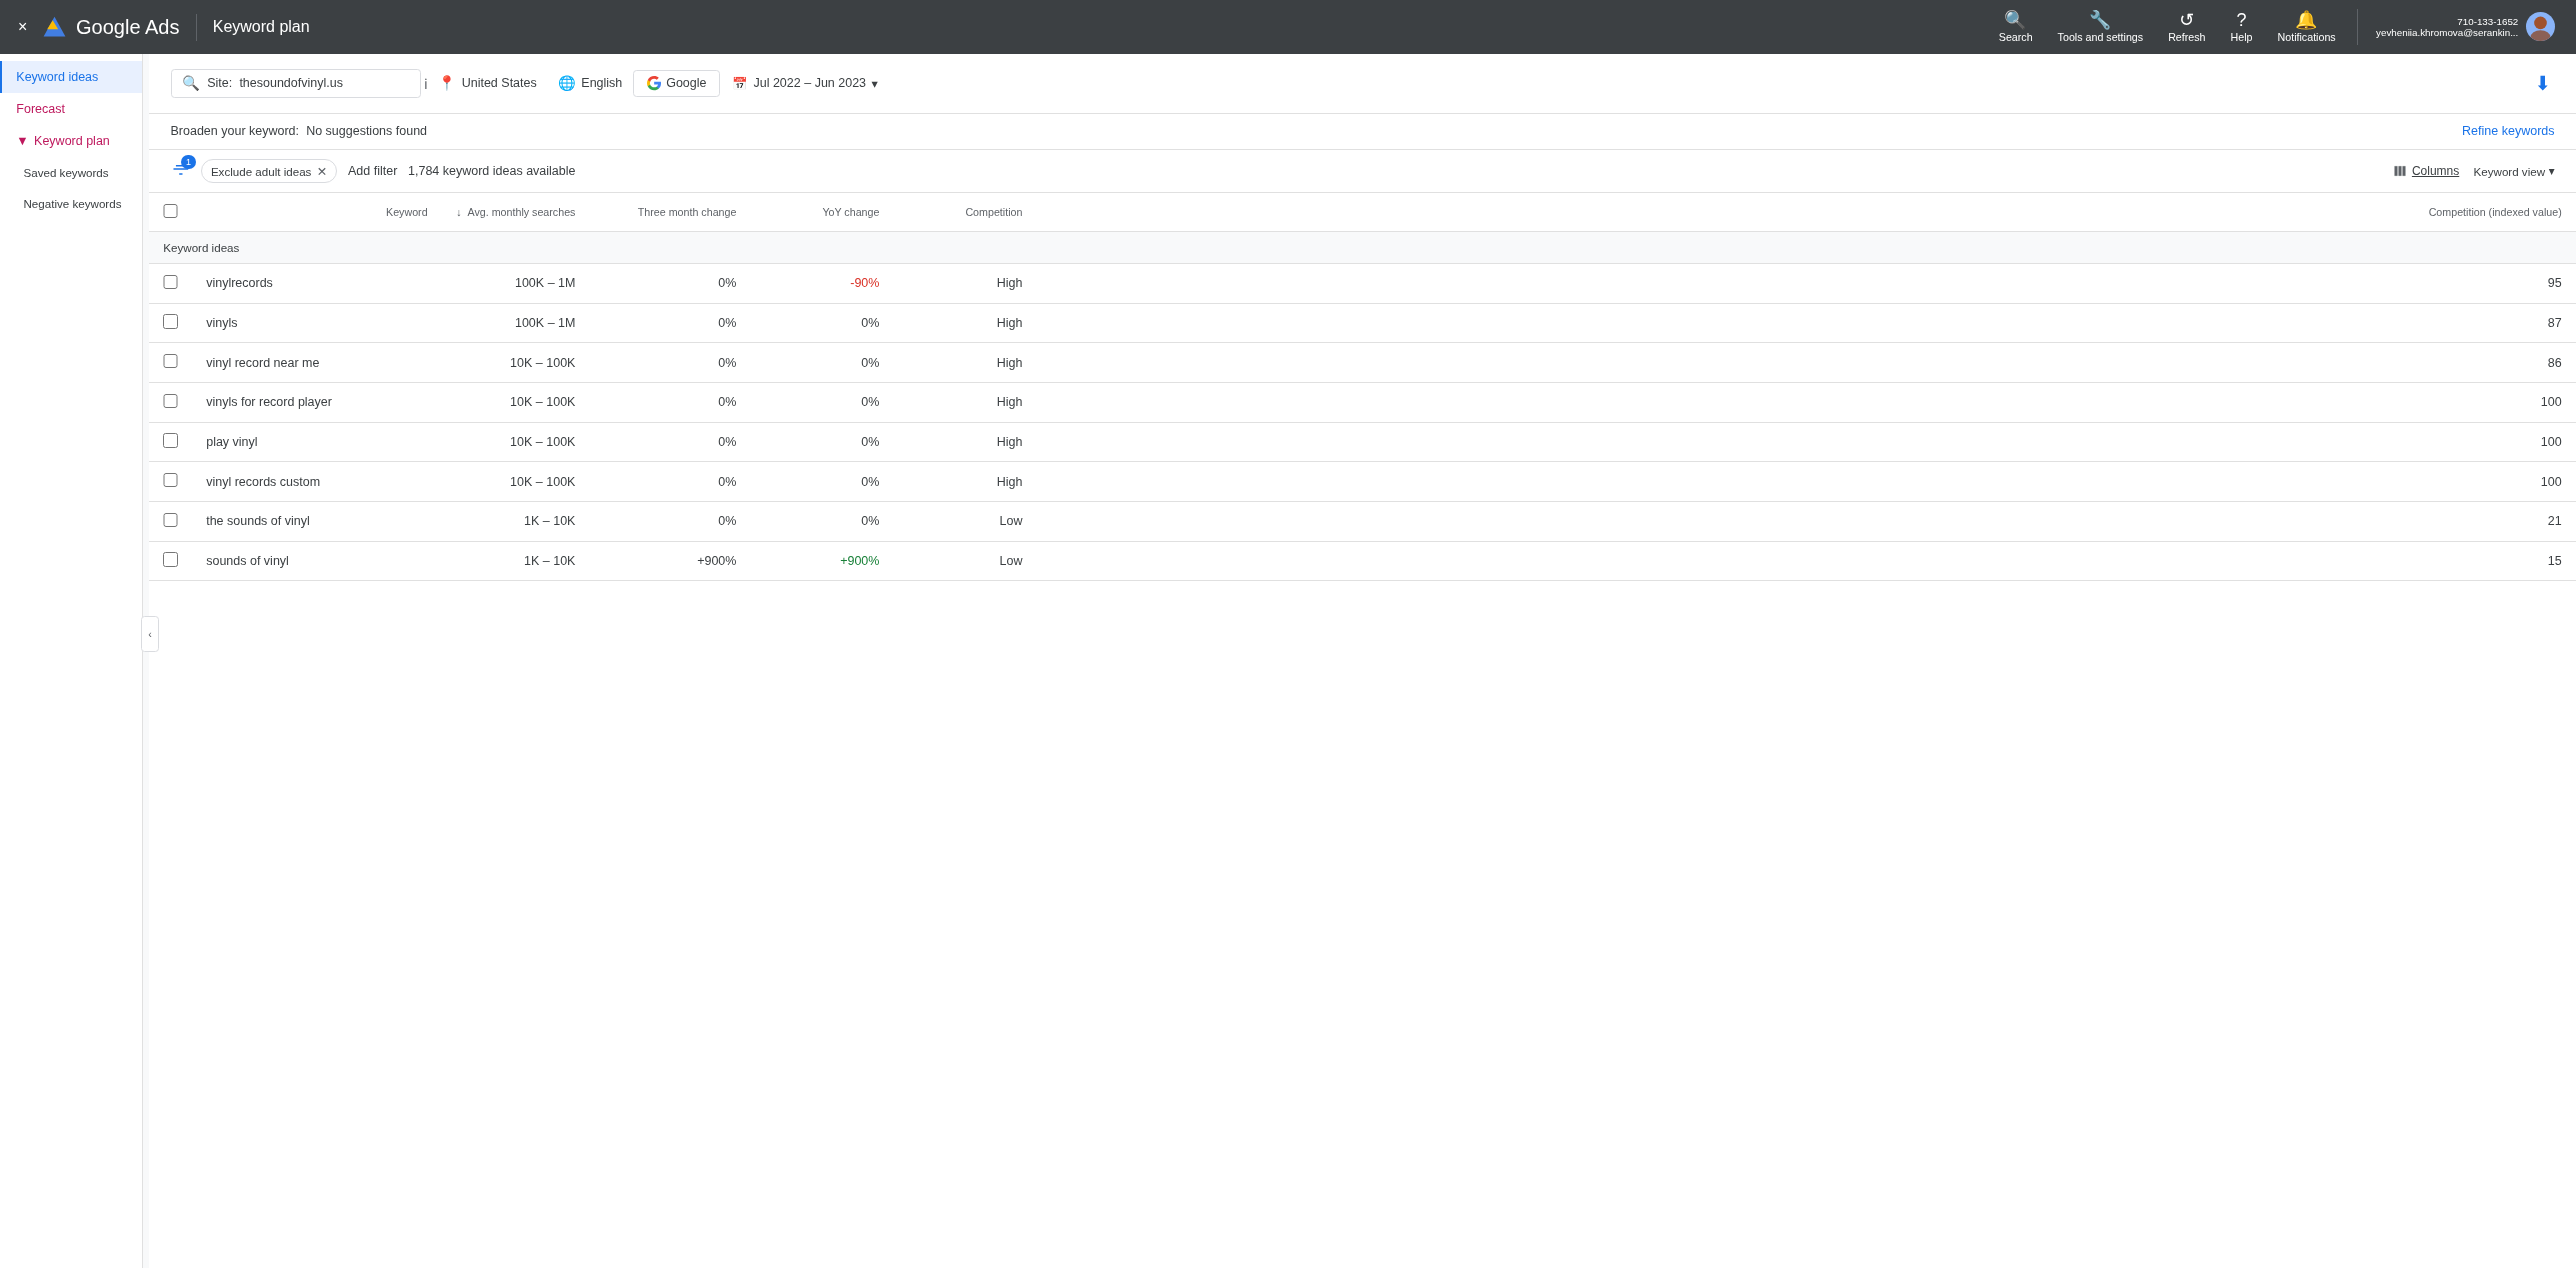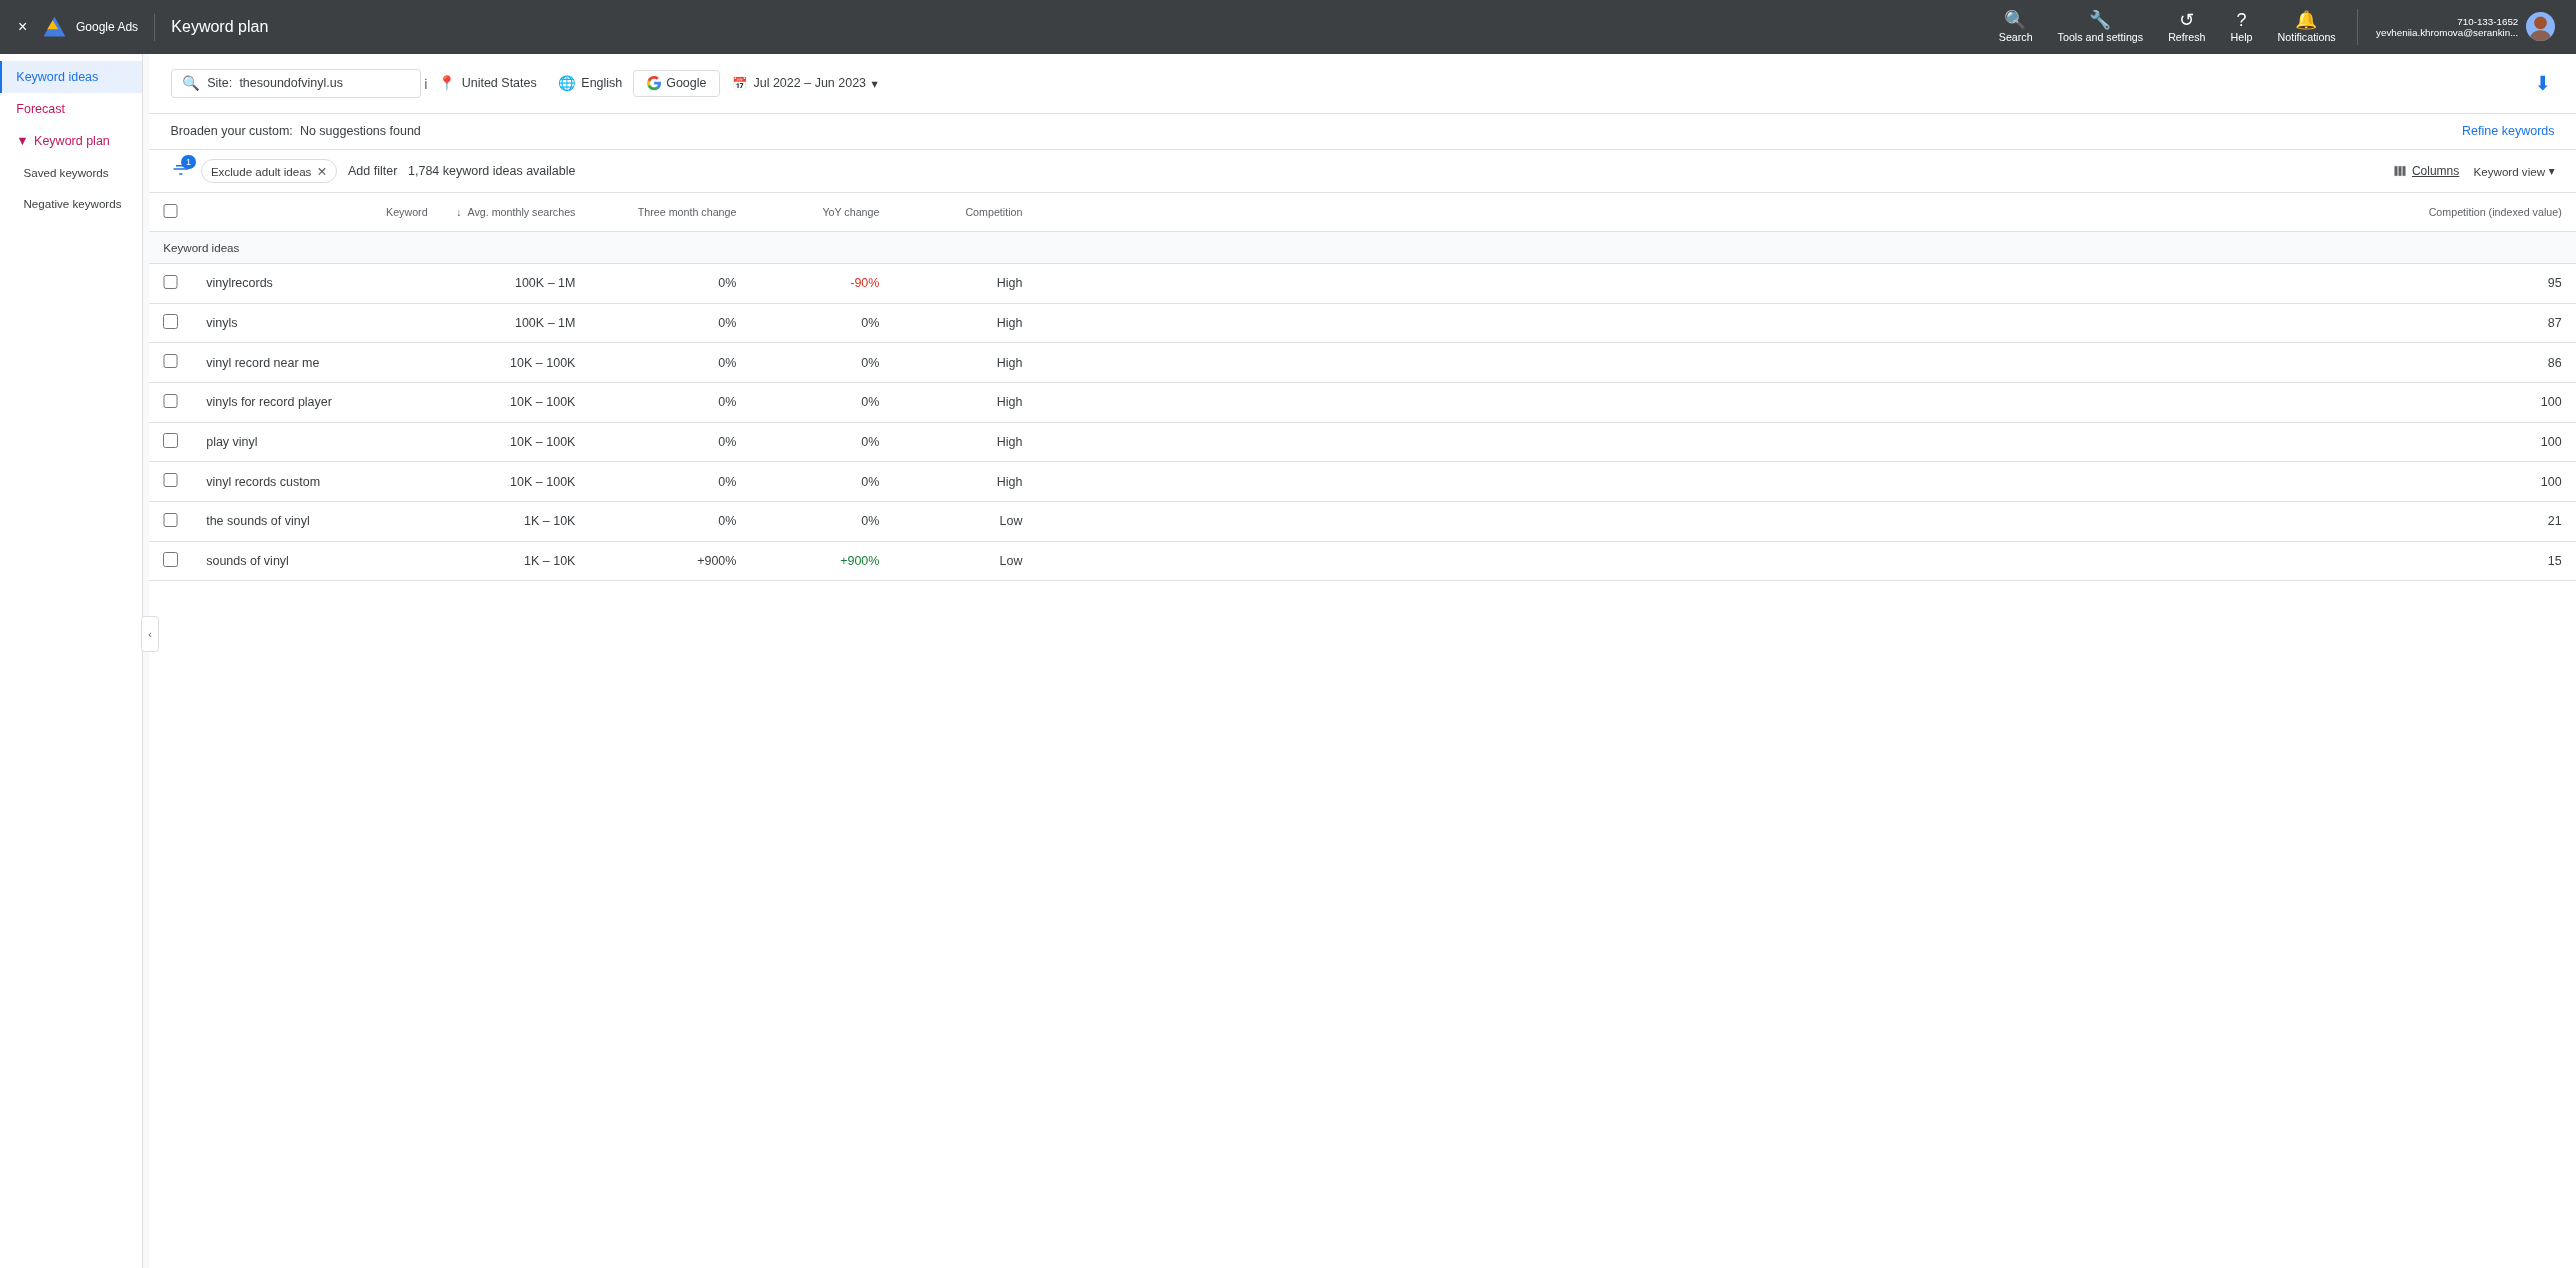--- a/index.html
+++ b/index.html
@@ -24,21 +24,21 @@
       color: #fff;
       font-size: 16px;
       cursor: pointer;
       padding: 3.6px;
     }
     .google-ads-logo {
       display: flex;
       align-items: center;
       gap: 7.2px;
       color: #fff;
-      font-size: 12px;
+      font-size: 20px;
       font-weight: 400;
     }
     .logo-icon {
       width: 29px;
       height: 29px;
     }
     .divider-v {
       width: 0.9px;
       height: 27px;
       background: #5f6368;
@@ -489,21 +489,21 @@
       <button class="date-range-btn">
         <span>📅</span>
         <span>Jul 2022 – Jun 2023</span>
         <span>▾</span>
       </button>
       <span class="download-btn">⬇</span>
     </div>
 
     <div class="broaden-bar">
       <div class="broaden-text">
-        <span>Broaden your custom:</span>
+        <span>Broaden your keyword:</span>
         <span style="font-weight:400; margin-left:3.6px;">No suggestions found</span>
       </div>
       <button class="refine-btn">Refine keywords</button>
     </div>
 
     <div class="filter-bar">
       <div class="filter-icon-wrapper">
         <svg width="19.7" height="19.7" viewBox="0 0 24 24">
           <path d="M10 18h4v-2h-4v2zm-7-8v2h18v-2H3zm3-4v2h12V6H6z" fill="#1a73e8"></path>
         </svg>

